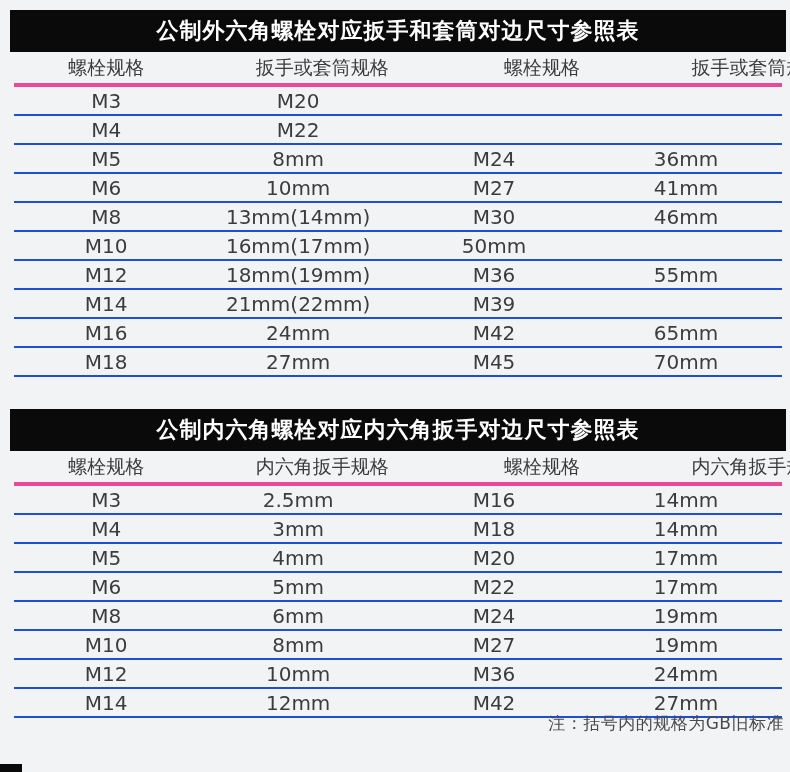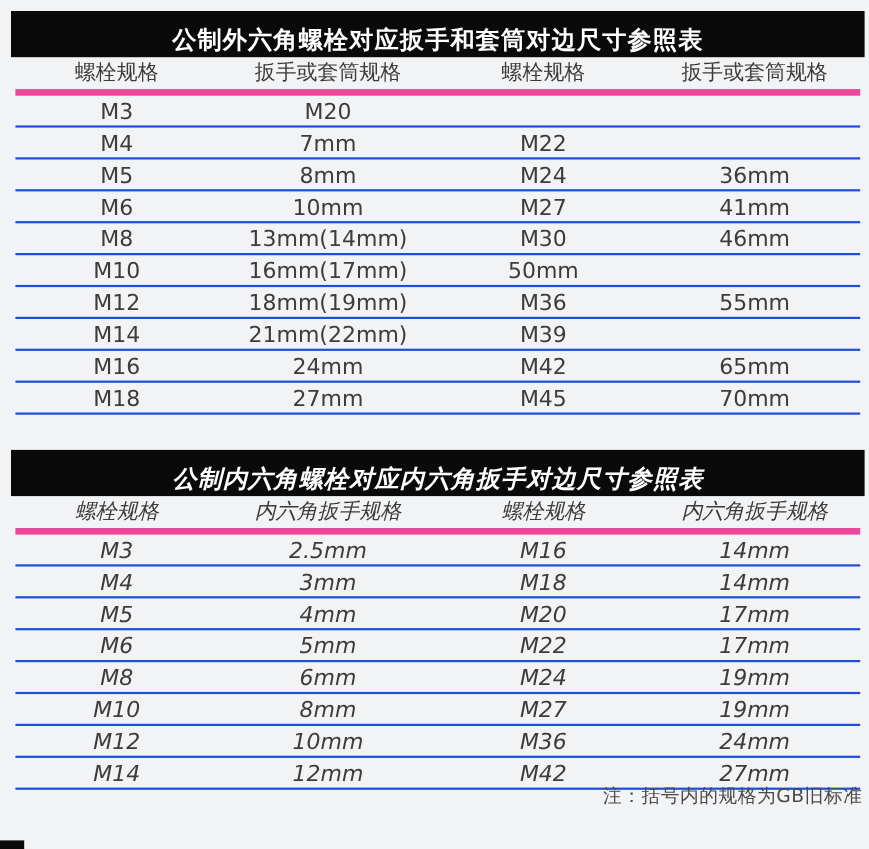--- a/index.html
+++ b/index.html
@@ -7,42 +7,43 @@
   body { font-family:"DejaVu Sans","Liberation Sans",sans-serif; }
   .sheet {
     position:relative;
     width:790px; height:772px;
     background:#f2f3f5;
     overflow:hidden;
     color:#3b3b3b;
   }
   .table-block { position:absolute; left:10px; width:776px; }
   .table-block.t1 { top:10px; }
-  .table-block.t2 { top:409px;font-style:italic; }
+  .table-block.t2 { top:409px; }
   .title-bar {
     height:42px;
     background:#0a0a0a;
     color:#ffffff;
     font-size:22px;
     font-weight:bold;
     letter-spacing:1px;
-    display:flex; align-items:flex-end; justify-content:center;
+    display:flex; align-items:center; justify-content:center;
   }
   .grid {
     display:grid;
     grid-template-columns:24% 26% 25% 25%;
     align-items:center;
     text-align:center;
   }
   .header-row {
     height:35px;
     font-size:19px;
     color:#3a3a3a;
     margin:0 4px;
-    border-bottom:6px solid #ec4899;
+    border-bottom:4px solid #ec4899;
+    gap:24px;
   }
   .rows { margin:0 4px; }
   .row {
     height:29px;
     font-size:20px;
     color:#3c3c3c;
     border-bottom:2px solid #1d4ed8;
   }
   .cell { line-height:1; }
   .footnote {
@@ -75,21 +76,20 @@
       <div class="cell">扳手或套筒规格</div>
     </div>
     <div class="rows">
 
     <div class="grid row">
         <div class="cell">M3</div>
         <div class="cell">M20</div>
       </div>
         <div class="grid row">
         <div class="cell">M4</div>
-        <div class="cell">7mm</div>
         <div class="cell">M22</div>
       </div>
         <div class="grid row">
         <div class="cell">M5</div>
         <div class="cell">8mm</div>
         <div class="cell">M24</div>
         <div class="cell">36mm</div>
       </div>
         <div class="grid row">
         <div class="cell">M6</div>

